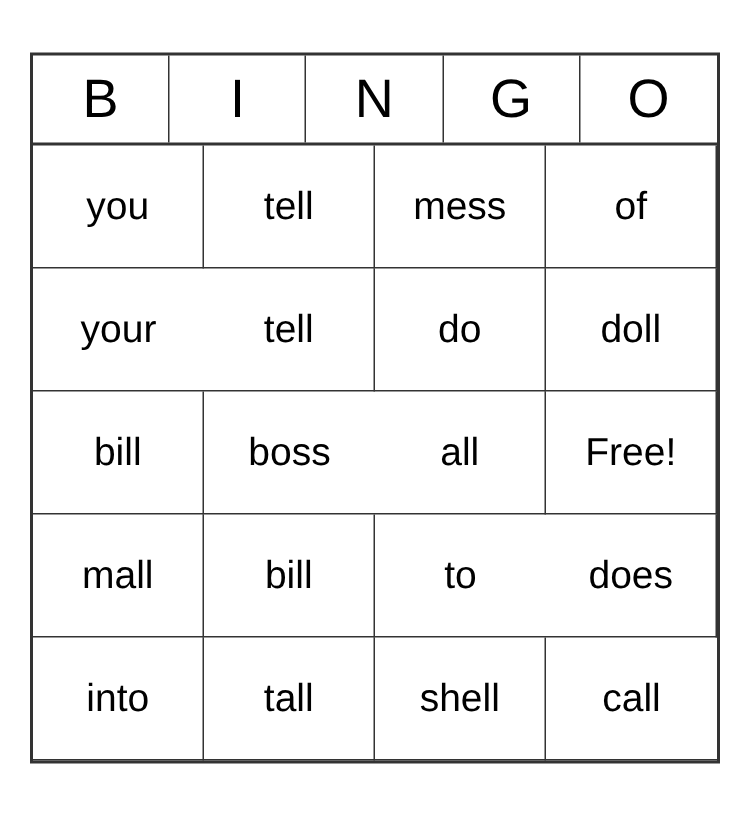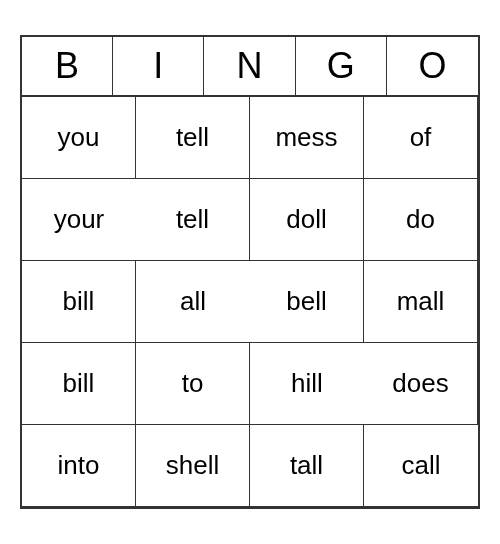--- a/index.html
+++ b/index.html
@@ -78,28 +78,28 @@
       <div class="header-cell">G</div>
       <div class="header-cell">O</div>
     </div>
   <div class="bingo-grid">
   <div class="bingo-cell">you</div>
       <div class="bingo-cell">tell</div>
       <div class="bingo-cell">mess</div>
       <div class="bingo-cell">of</div>
       <div class="bingo-cell">your</div>
       <div class="bingo-cell">tell</div>
+      <div class="bingo-cell">do</div>
       <div class="bingo-cell">doll</div>
-      <div class="bingo-cell">do</div>
       <div class="bingo-cell">bill</div>
+      <div class="bingo-cell">boss</div>
       <div class="bingo-cell">all</div>
-      <div class="bingo-cell">bell</div>
+      <div class="bingo-cell">Free!</div>
       <div class="bingo-cell">mall</div>
       <div class="bingo-cell">bill</div>
       <div class="bingo-cell">to</div>
-      <div class="bingo-cell">hill</div>
       <div class="bingo-cell">does</div>
       <div class="bingo-cell">into</div>
+      <div class="bingo-cell">tall</div>
       <div class="bingo-cell">shell</div>
-      <div class="bingo-cell">tall</div>
       <div class="bingo-cell">call</div>
     </div>
 </div>
 
 </body></html>

